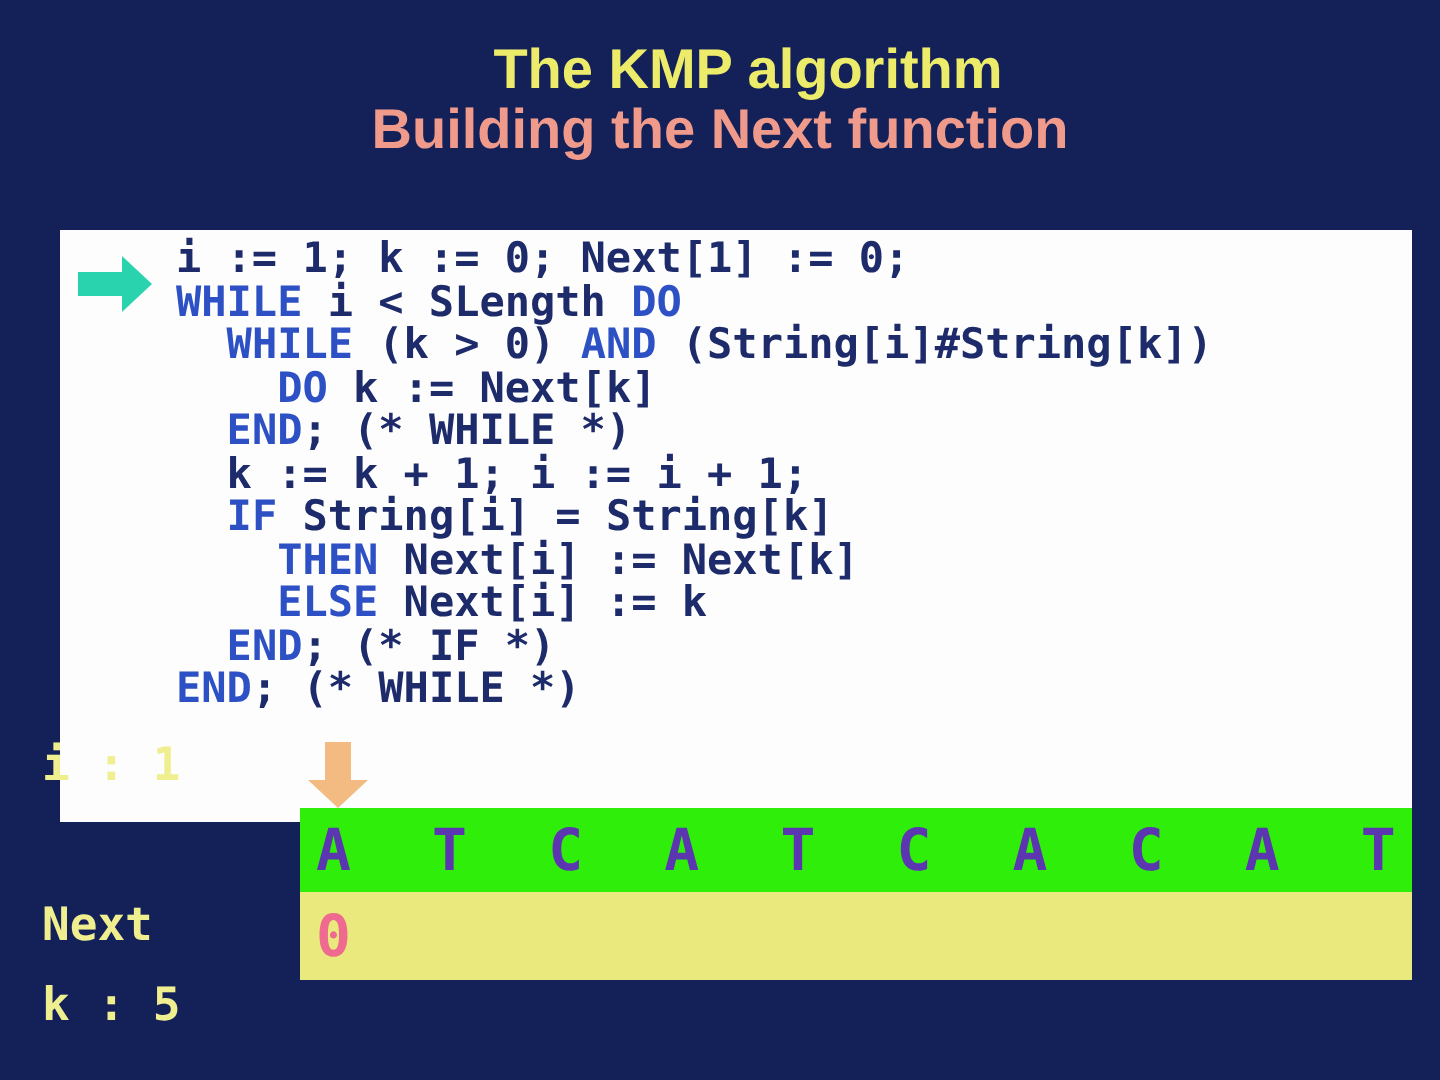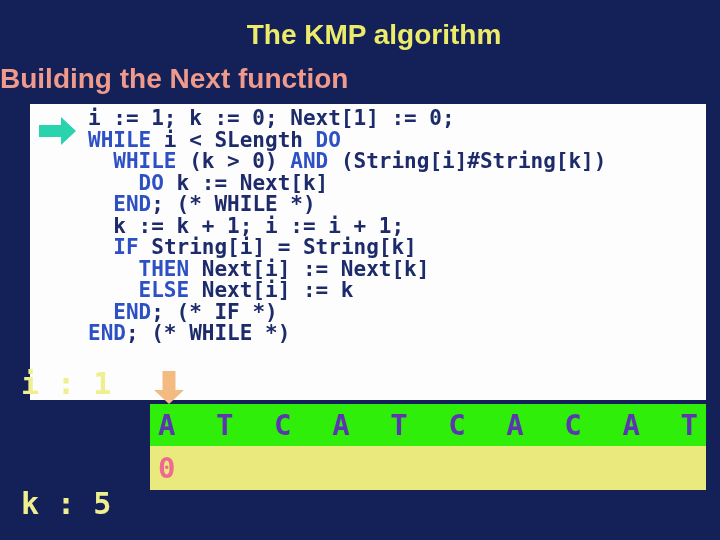--- a/index.html
+++ b/index.html
@@ -28,27 +28,27 @@
     font-family:"Liberation Sans",sans-serif;
   }
   .title{
     position:absolute;left:14px;top:12px;width:100%;
     text-align:center;
     font-size:28px;font-weight:bold;line-height:46px;
     color:var(--title);
     letter-spacing:0px;
   }
   .subtitle{
-    position:absolute;left:0;top:62px;width:100%;
-    text-align:left;
+    position:absolute;left:0;top:48px;width:100%;
+    text-align:center;
     font-size:28px;font-weight:bold;line-height:34px;
     color:var(--subtitle);
   }
   .codebox{
-    position:absolute;left:30px;top:104px;
+    position:absolute;left:30px;top:115px;
     width:676px;height:296px;
     background:var(--code-panel-bg);
     overflow:hidden;
   }
   .code-pointer{
     position:absolute;left:9px;top:13px;
     width:37px;height:28px;
     fill:var(--pointer-cyan);
   }
   pre.code{
@@ -59,21 +59,21 @@
     font-size:21px;line-height:21.5px;
     color:var(--code-text);
     white-space:pre;
   }
   pre.code .kw{color:var(--code-keyword);}
   pre.code .plain{color:var(--code-text);}
   .trace-label{
     position:absolute;left:21px;
     font-family:"DejaVu Sans Mono",monospace;
     font-weight:bold;
-    font-size:30px;line-height:29px;
+    font-size:23px;line-height:29px;
     color:var(--label-yellow);
     white-space:pre;
   }
   .i-label{top:369px;}
   .string-label{top:409px;color:var(--label-green);}
   .next-label{top:449px;}
   .k-label{top:489px;}
   .pos-pointer{
     position:absolute;left:154px;top:371px;
     width:30px;height:33px;
@@ -127,20 +127,21 @@
       <span class="cell">C</span>
       <span class="cell">A</span>
       <span class="cell">T</span>
       <span class="cell">C</span>
       <span class="cell">A</span>
       <span class="cell">C</span>
       <span class="cell">A</span>
       <span class="cell">T</span>
     </div>
 
+  <div class="trace-label next-label">Next</div>
   <div class="array-row next-row">
       <span class="cell">0</span>
       <span class="cell"></span>
       <span class="cell"></span>
       <span class="cell"></span>
       <span class="cell"></span>
       <span class="cell"></span>
       <span class="cell"></span>
       <span class="cell"></span>
       <span class="cell"></span>

